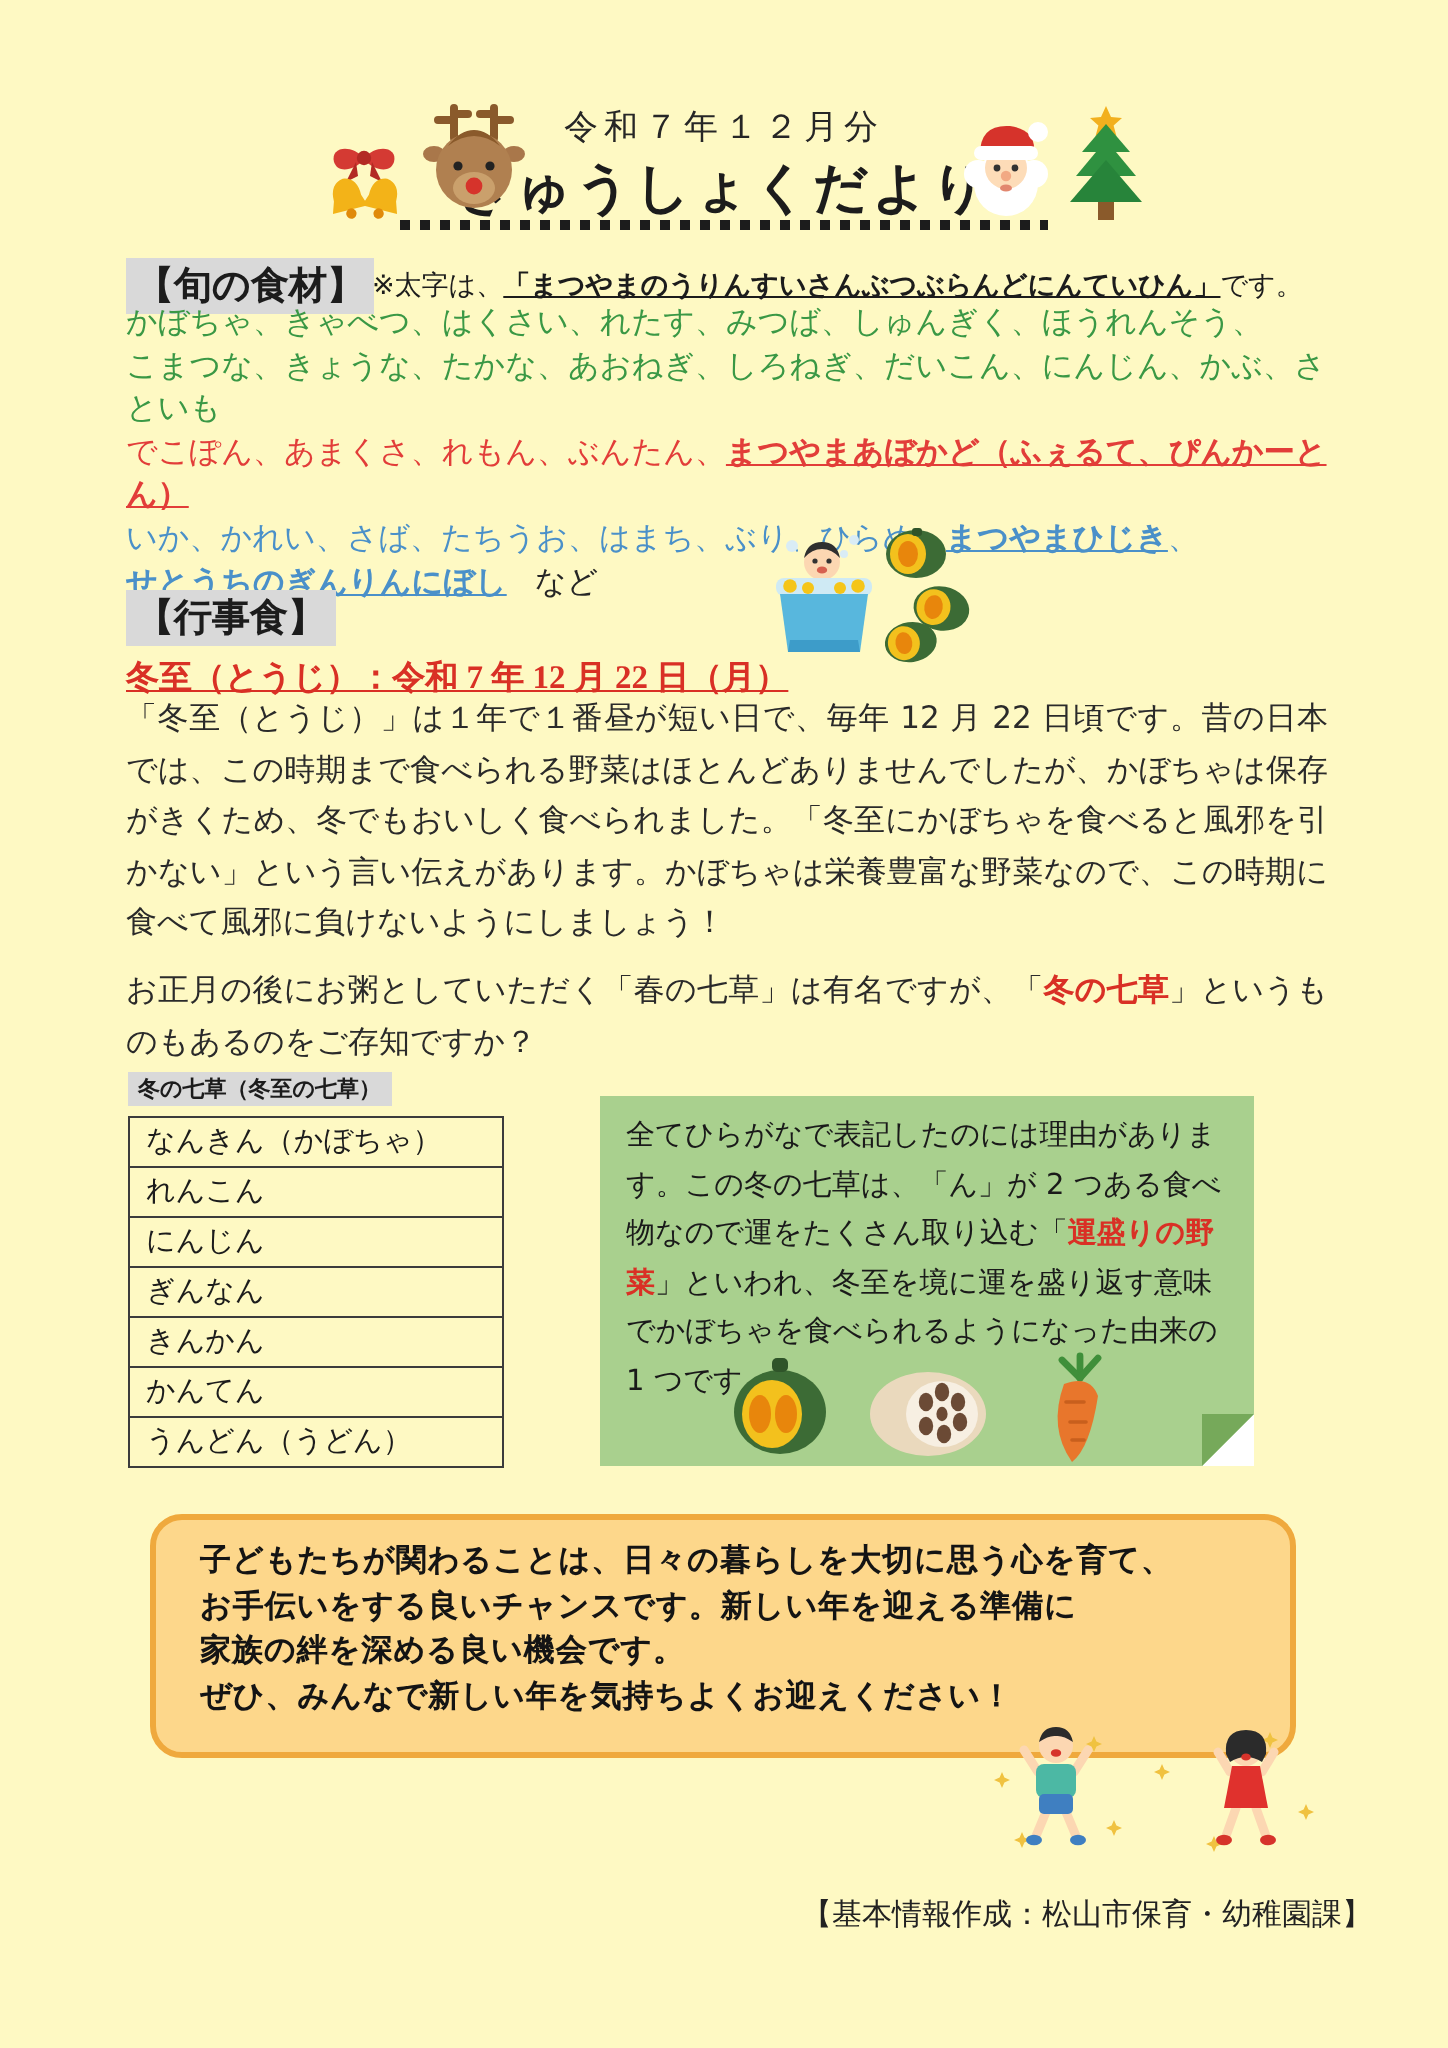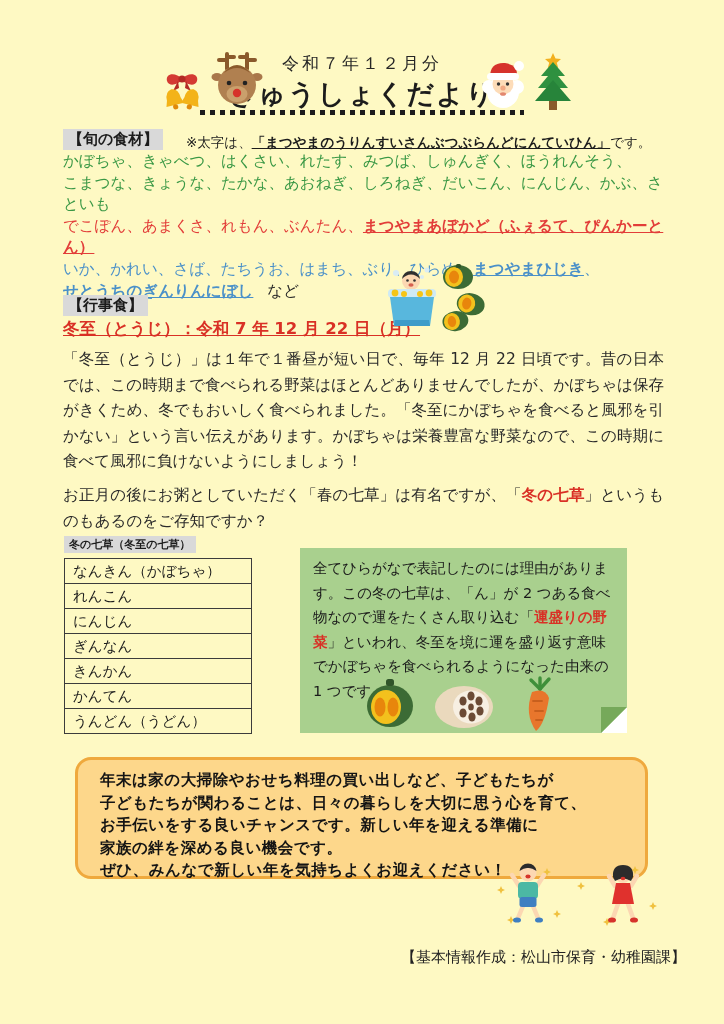--- a/index.html
+++ b/index.html
@@ -8,21 +8,21 @@
     font-family:"DejaVu Sans","Liberation Sans",sans-serif;color:#262626;
     margin:0 auto;overflow:hidden;
   }
   .abs{position:absolute;}
   
   .header-date{left:0;right:0;top:52px;text-align:center;font-size:17px;letter-spacing:3px;font-weight:500;}
   .header-title{left:0;right:0;top:76px;text-align:center;font-size:27px;font-weight:800;letter-spacing:2px;color:#1c1c1c;}
   .dotted-divider{left:200px;top:110px;width:324px;height:5px;
     background-image:repeating-linear-gradient(90deg,#1c1c1c 0 5px,transparent 5px 10px);}
   
-  .sec-heading{font-size:15px;font-weight:bold;background:#d9d9d9;padding:1px 5px;color:#1c1c1c;}
+  .sec-heading{font-size:19px;font-weight:bold;background:#d9d9d9;padding:1px 5px;color:#1c1c1c;}
   .note-line{font-size:13.5px;color:#1c1c1c;padding-left:20px;}
   .note-line .u{font-weight:bold;text-decoration:underline;}
   
   .food-list{left:63px;top:151px;width:604px;font-size:15.5px;line-height:21.6px;}
   .green{color:#3a9845;}
   .red{color:#e23d39;}
   .blue{color:#4a90c9;}
   .bold-u{font-weight:bold;text-decoration:underline;}
   .suffix-black{color:#262626;margin-left:14px;}
   
@@ -121,21 +121,21 @@
 
   <div class="abs food-list">
     <div class="green">かぼちゃ、きゃべつ、はくさい、れたす、みつば、しゅんぎく、ほうれんそう、</div>
     <div class="green">こまつな、きょうな、たかな、あおねぎ、しろねぎ、だいこん、にんじん、かぶ、さといも</div>
     <div class="red"><span>でこぽん、あまくさ、れもん、ぶんたん、</span><span class="bold-u">まつやまあぼかど（ふぇるて、ぴんかーとん）</span></div>
     <div class="blue"><span>いか、かれい、さば、たちうお、はまち、ぶり、ひらめ、</span><span class="bold-u">まつやまひじき</span><span>、</span></div>
     <div class="blue"><span class="bold-u">せとうちのぎんりんにぼし</span><span class="suffix-black">など</span></div>
   </div>
 
   <div class="abs sec-heading" style="left:63px;top:295px;">【行事食】</div>
-  <div class="abs event-sub" style="left:63px;top:318px;">冬至（とうじ）：令和 7 年 12 月 22 日（月）</div>
+  <div class="abs event-sub" style="left:63px;top:328px;font-family:Liberation Serif, serif;">冬至（とうじ）：令和 7 年 12 月 22 日（月）</div>
 
   <svg class="abs" style="left:381px;top:264px;" width="118" height="82" viewBox="0 0 118 82">
     <circle cx="15" cy="9" r="3" fill="#d9ecf5"></circle>
     <circle cx="46" cy="6" r="2.5" fill="#d9ecf5"></circle>
     <circle cx="41" cy="13" r="2" fill="#d9ecf5"></circle>
     <circle cx="30" cy="17" r="9" fill="#fcd7b2"></circle>
     <path d="M21 15 q1.5 -8 9 -8 t9 8 q-4 -4.5 -9 -4.5 t-9 4.5z" fill="#2f2f2f"></path>
     <circle cx="26.5" cy="16.5" r="1.3" fill="#333"></circle>
     <circle cx="33.5" cy="16.5" r="1.3" fill="#333"></circle>
     <ellipse cx="30" cy="21" rx="2.6" ry="1.8" fill="#d6604f"></ellipse>
@@ -216,21 +216,20 @@
             <path d="M22 46 h6"></path>
         </g>
       </g>
     </svg>
     <div class="fold-white"></div>
     <div class="fold-dark"></div>
   </div>
 
   <div class="abs orange-box">
     <div class="orange-text">
-      <div>年末は家の大掃除やおせち料理の買い出しなど、子どもたちが</div>
       <div>子どもたちが関わることは、日々の暮らしを大切に思う心を育て、</div>
       <div>お手伝いをする良いチャンスです。新しい年を迎える準備に</div>
       <div>家族の絆を深める良い機会です。</div>
       <div>ぜひ、みんなで新しい年を気持ちよくお迎えください！</div>
     </div>
   </div>
 
   <svg class="abs children" width="165" height="84" viewBox="0 0 165 84">
     <g fill="#f0c240">
       <polygon points="0,-4 1.2,-1.2 4,0 1.2,1.2 0,4 -1.2,1.2 -4,0 -1.2,-1.2" transform="translate(6,34)"></polygon>

